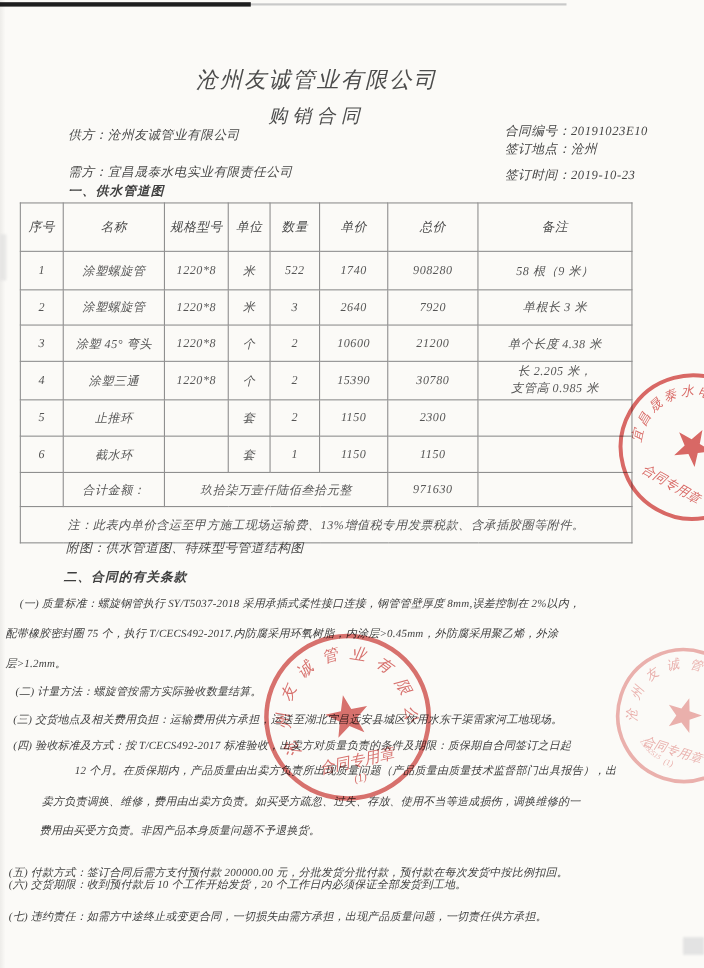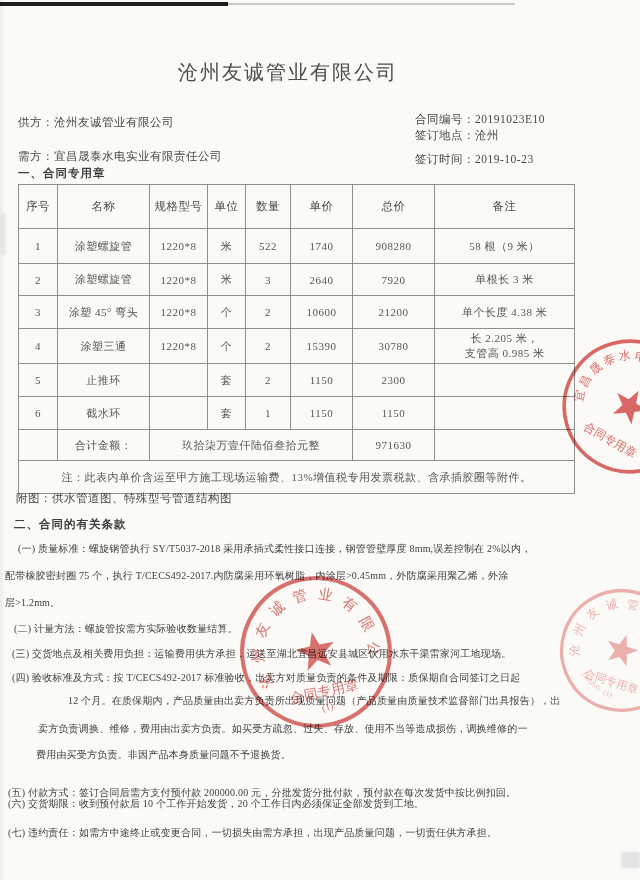--- a/index.html
+++ b/index.html
@@ -1,22 +1,23 @@
 <!DOCTYPE html>
 <html><head>
 <meta charset="utf-8">
 <style>
   html,body{margin:0;padding:0;background:#e8e8e8;}
   .page{
     position:relative;width:640px;height:880px;margin:0 auto;
     background:#fbfaf7;overflow:hidden;
     font-family:"Liberation Serif","DejaVu Serif",serif;
     color:#3f3f3f;
+    font-style:italic;
   }
-  .abs{position:absolute;}
+  .abs{position:absolute;margin-left:44px;}
   
   .artifact-grayline{position:absolute;top:3px;left:0;width:515px;height:2px;background:#c9c9c9;}
   .artifact-topbar{position:absolute;top:2px;left:0;width:228px;height:4px;background:#1e1e1e;}
   .artifact-leftedge{position:absolute;top:0;left:0;width:5px;height:880px;
     background:linear-gradient(to right,rgba(0,0,0,0.06),rgba(0,0,0,0));}
   .artifact-smudge1{position:absolute;left:0;top:213px;width:6px;height:42px;background:#dcdcdc;opacity:.55;filter:blur(1px);}
   .artifact-smudge2{position:absolute;left:621px;top:852px;width:19px;height:16px;background:#e3e3e3;filter:blur(1px);}
   
   .company-title{position:absolute;top:59px;left:0;width:576px;text-align:center;
     font-size:20px;letter-spacing:2px;color:#4d4d4d;font-weight:500;}
@@ -60,28 +61,29 @@
 
 <div class="page">
 
   <div class="artifact-grayline"></div>
   <div class="artifact-topbar"></div>
   <div class="artifact-leftedge"></div>
   <div class="artifact-smudge1"></div>
   <div class="artifact-smudge2"></div>
 
   <div class="company-title">沧州友诚管业有限公司</div>
+  <div class="doc-title">购销合同</div>
 
   <div class="abs info supplier-line">供方：沧州友诚管业有限公司</div>
   <div class="abs info buyer-line">需方：宜昌晟泰水电实业有限责任公司</div>
   <div class="abs info contract-no">合同编号：20191023E10</div>
   <div class="abs info sign-place">签订地点：沧州</div>
   <div class="abs info sign-date">签订时间：2019-10-23</div>
 
-  <div class="abs sec-heading sec1">一、合同专用章</div>
+  <div class="abs sec-heading sec1">一、供水管道图</div>
 
   <table class="goods">
     <colgroup>
       <col style="width:39px">
         <col style="width:92px">
         <col style="width:58px">
         <col style="width:38px">
       <col style="width:45px">
         <col style="width:62px">
         <col style="width:82px">

